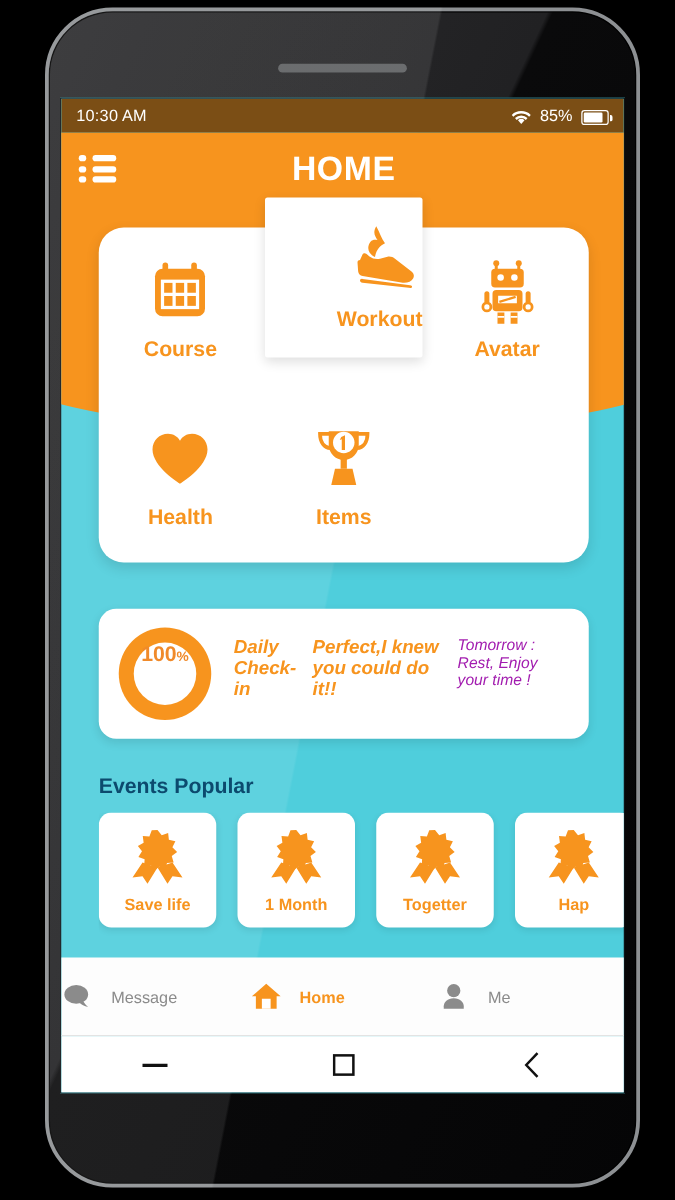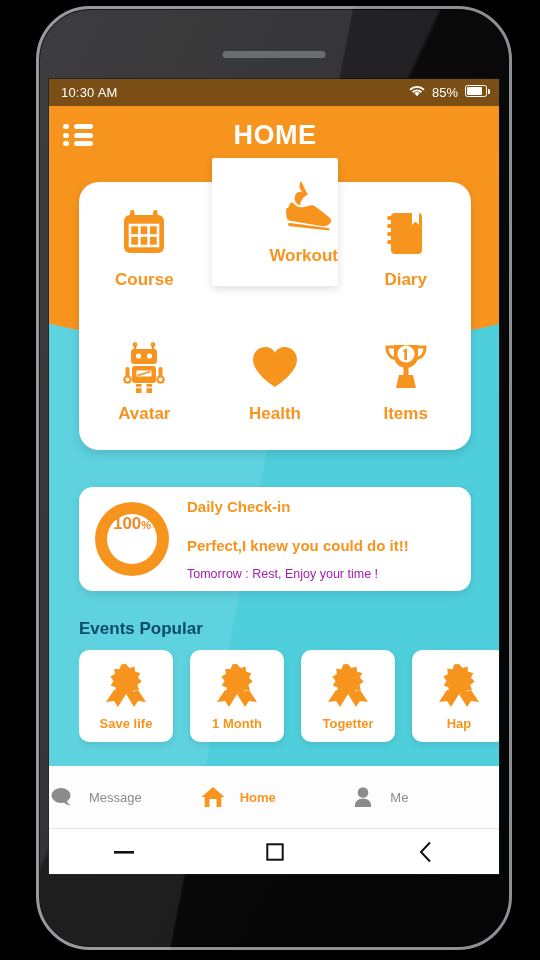--- a/index.html
+++ b/index.html
@@ -66,21 +66,21 @@
     align-items: center;
     padding: 4px 12px;
     color: #fff;
     font-size: 13px;
     z-index: 6;
   }
   #status-time { letter-spacing: .2px; }
   #status-right {
     margin-left: auto;
     display: flex;
-    align-items: flex-start;
+    align-items: flex-end;
     gap: 7px;
   }
   #battery-pct { font-size: 13px; }
   .battery {
     width: 22px; height: 12px;
     border: 1.6px solid #fff;
     border-radius: 2.5px;
     position: relative;
     display: inline-block;
   }
@@ -232,21 +232,21 @@
   #progress-ring .hole {
     width: 50px; height: 50px;
     border-radius: 50%;
     background: #fff;
     display: flex;
     align-items: baseline;
     justify-content: center;
   }
   #progress-value { color: #f08a2a; font-size: 17px; font-weight: bold; text-align: center; }
   #progress-unit  { color: #f08a2a; font-size: 11px; font-weight: bold; }
-  #checkin-text { display: flex; flex-direction: column; gap: 13px; }
+  #checkin-text { display: flex; flex-direction: row; gap: 13px; font-style: italic; }
   #checkin-title {
     color: #f7941e; font-size: 15px; font-weight: bold; margin-bottom: 9px;
   }
   #checkin-message { color: #f7941e; font-size: 15px; font-weight: bold; }
   #checkin-sub { color: #a21caf; font-size: 12.5px; }
 
   
   #events-title {
     position: absolute;
     left: 30px;
@@ -384,31 +384,20 @@
         <rect x="11" y="17" width="28" height="21" fill="none" stroke="#fff" stroke-width="2.6"></rect>
         <line x1="20.3" y1="17" x2="20.3" y2="38" stroke="#fff" stroke-width="2.6"></line>
         <line x1="29.6" y1="17" x2="29.6" y2="38" stroke="#fff" stroke-width="2.6"></line>
         <line x1="11" y1="27.5" x2="39" y2="27.5" stroke="#fff" stroke-width="2.6"></line>
       </svg>
       <div class="tile-label">Course</div>
     </div>
 
     <div class="tile"></div>
 
-    <div class="tile">
-      <svg class="tile-icon" viewBox="0 0 50 52">
-        <rect x="6" y="8" width="6" height="4" rx="2" fill="#f7941e"></rect>
-        <rect x="6" y="16" width="6" height="4" rx="2" fill="#f7941e"></rect>
-        <rect x="6" y="24" width="6" height="4" rx="2" fill="#f7941e"></rect>
-        <rect x="6" y="32" width="6" height="4" rx="2" fill="#f7941e"></rect>
-        <rect x="10" y="5" width="31" height="41" rx="4" fill="#f7941e"></rect>
-        <path d="M31 5h7v12l-3.5-3.4L31 17z" fill="#fff"></path>
-      </svg>
-      <div class="tile-label">Diary</div>
-    </div>
 
     <div class="tile">
       <svg class="tile-icon" viewBox="0 0 50 52">
         <line x1="16" y1="2" x2="16" y2="8" stroke="#f7941e" stroke-width="2.4"></line>
         <line x1="34" y1="2" x2="34" y2="8" stroke="#f7941e" stroke-width="2.4"></line>
         <circle cx="16" cy="2.6" r="2.4" fill="#f7941e"></circle>
         <circle cx="34" cy="2.6" r="2.4" fill="#f7941e"></circle>
         <rect x="12" y="7" width="26" height="15" rx="3" fill="#f7941e"></rect>
         <circle cx="19.5" cy="14" r="2.6" fill="#fff"></circle>
         <circle cx="30.5" cy="14" r="2.6" fill="#fff"></circle>

